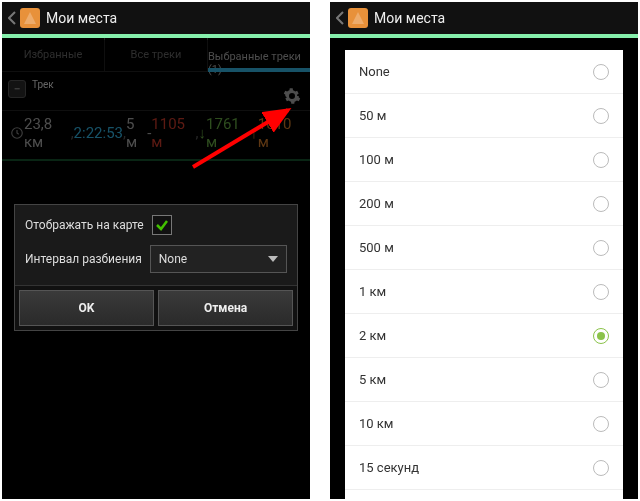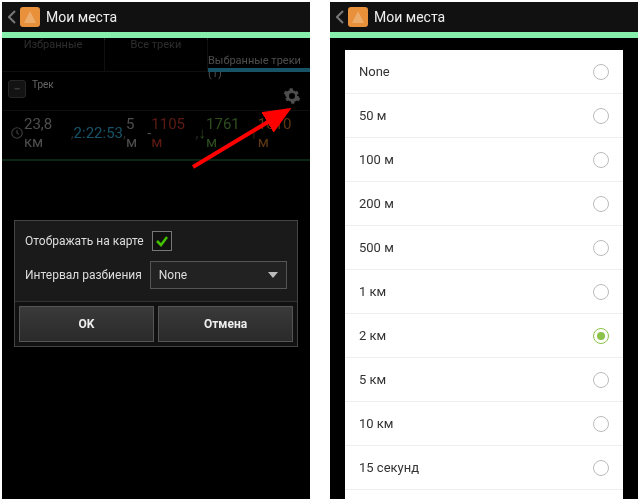--- a/index.html
+++ b/index.html
@@ -21,21 +21,21 @@
     overflow: hidden;
     height: 497px;
   }
   
   .actionbar {
     height: 36px;
     background: #111;
     display: flex;
     align-items: center;
     padding: 0 4px;
-    border-bottom: 6px solid #86efac;
+    border-bottom: 4px solid #86efac;
   }
   .ab-back {
     width: 12px; height: 22px;
     display: flex; align-items: center; justify-content: center;
     color: #666;
   }
   .ab-back svg { width: 8px; height: 14px; }
   .ab-icon {
     width: 20px; height: 20px;
     margin: 0 6px 0 2px;
@@ -57,21 +57,21 @@
     position: absolute; inset: 0; top: 38px;
     background: rgba(0,0,0,0.55);
     pointer-events: none;
   }
   
   .tabs {
     display: flex; height: 34px; font-size: 11px;
     border-bottom: 1px solid #222;
   }
   .tab {
-    flex: 1; display: flex; align-items: flex-start; justify-content: center;
+    flex: 1; display: flex; align-items: center; justify-content: center;
     color: #666; border-right: 1px solid #222;
     position: relative;
   }
   .tab:last-child { border-right: 0; margin-top: 16px; }
   .tab.active { color: #aaa; }
   .tab.active::after {
     content: ""; position: absolute; left: 0; right: 0; bottom: -1px;
     height: 4px; background: #33b5e5;
   }
   
@@ -102,21 +102,21 @@
     border-bottom: 2px solid #14532d;
   }
   .statsrow .clock { color:#888; width:14px;height:14px; }
   .statsrow .clock svg{width:14px;height:14px;}
   .sep { color:#555; }
   .c-cyan{color:#33b5e5;} .c-red{color:#cc3a2a;} .c-green{color:#66aa44;} .c-orange{color:#d07a2a;}
   .arr-down{color:#66aa44;} .arr-up{color:#d07a2a;}
   .grey{color:#aaa;}
   
   .dialog {
-    position: absolute; left: 12px; right: 12px; top: 218px;
+    position: absolute; left: 12px; right: 12px; top: 202px;
     background: #1a1a1a; border: 1px solid #444;
     box-shadow: 0 2px 10px rgba(0,0,0,0.6);
   }
   .dlg-body { padding: 10px 10px 12px 10px; display:flex;flex-direction:column;gap:10px;}
   .dlg-row { display:flex; align-items:center; gap:8px; }
   .dlg-label { color:#ddd; font-size:12px; }
   .chk {
     width: 20px; height: 20px; border: 1px solid #777;
     display:flex;align-items:center;justify-content:center;
     background:#111;

